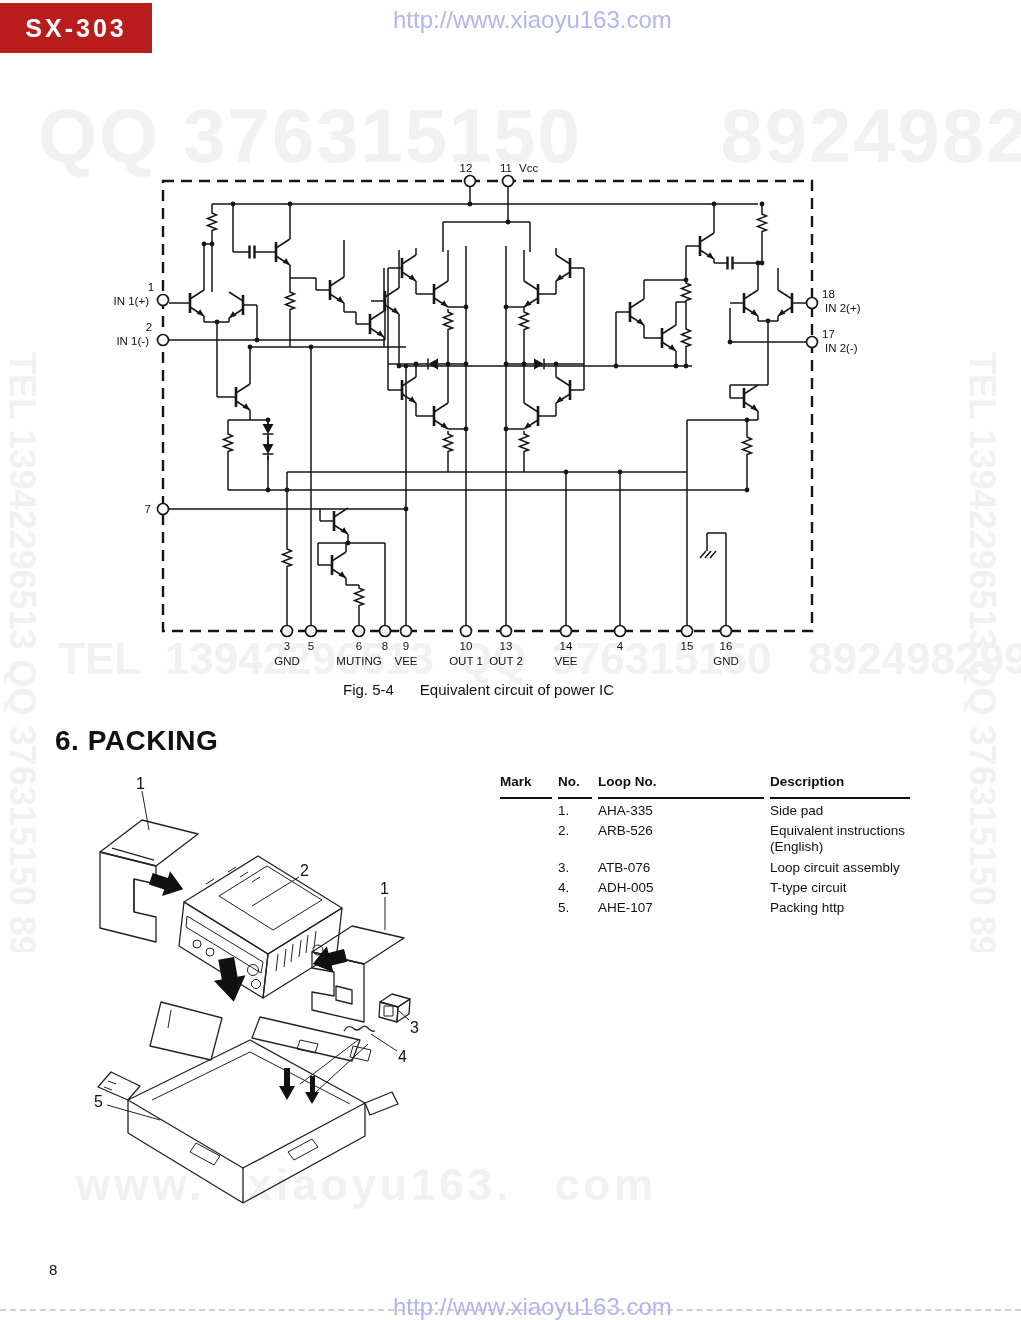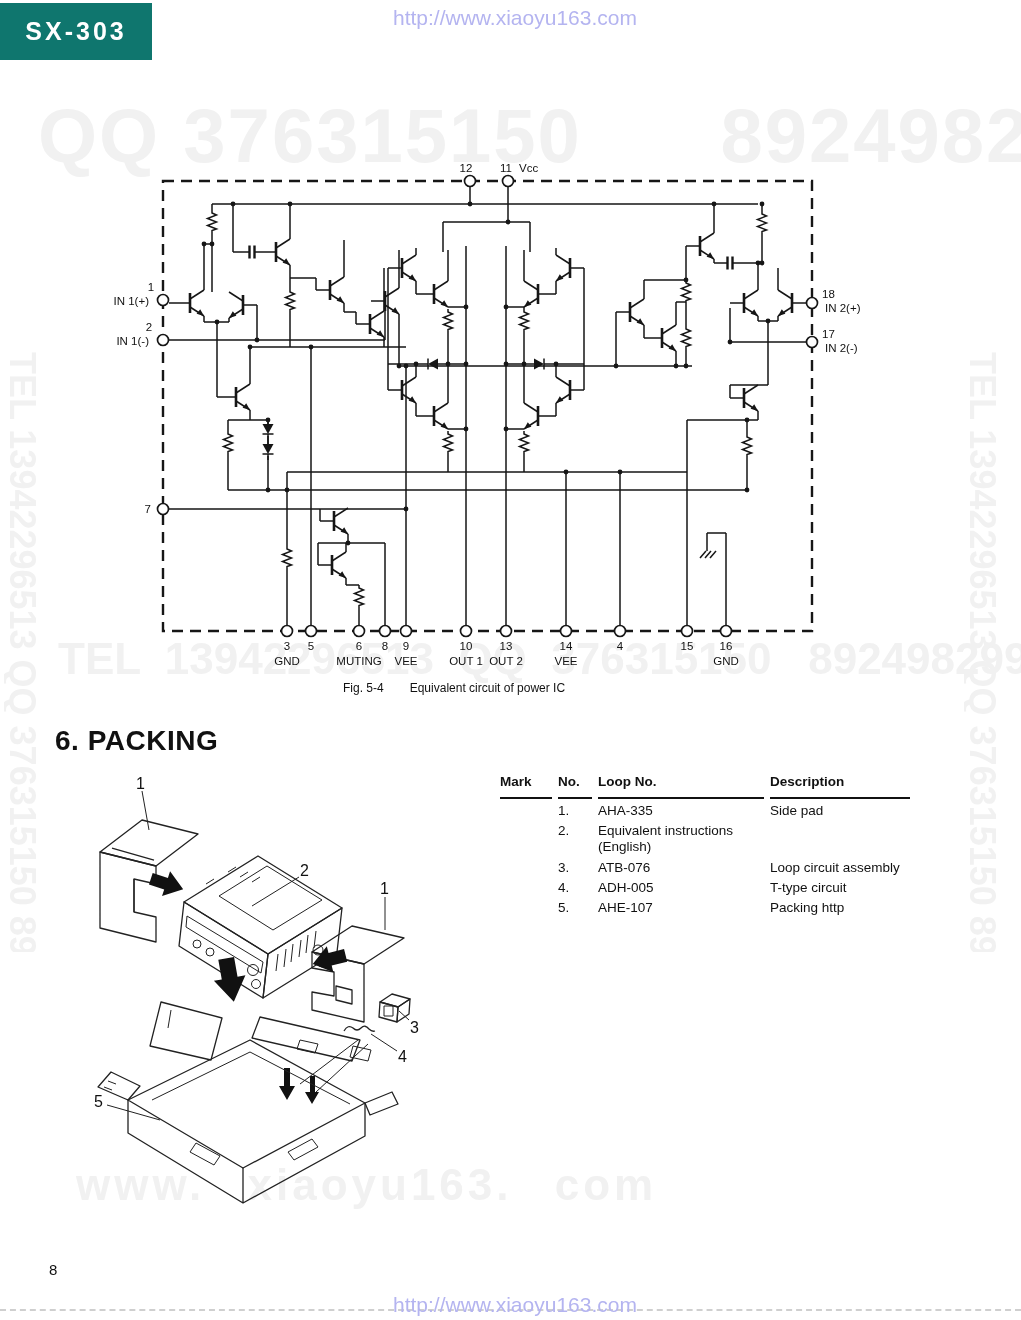--- a/index.html
+++ b/index.html
@@ -6,29 +6,29 @@
   body{width:1021px;height:1320px;position:relative;overflow:hidden;
        font-family:"Liberation Sans",sans-serif;color:#111;}
   .abs{position:absolute;}
   
   .wm{color:#f1f1f1;font-weight:bold;white-space:pre;z-index:0;user-select:none;}
   .wm-qq-top{left:38px;top:92px;font-size:76px;letter-spacing:2px;}
   .wm-tel-mid{left:58px;top:634px;font-size:44px;}
   .wm-www{left:76px;top:1160px;font-size:44px;word-spacing:26px;letter-spacing:4px;}
   .wm-side{top:352px;height:600px;overflow:hidden;font-size:36px;writing-mode:vertical-rl;line-height:1;}
   .wm-left{left:4px;} .wm-right{left:964px;}
-  .url{color:#b4b4f0;font-size:21px;z-index:3;}
+  .url{color:#b4b4f0;font-size:24px;z-index:3;}
   .url-top{left:393px;top:6px;}
   .url-bottom{left:393px;top:1293px;}
   
-  .model-plate{left:0;top:3px;width:152px;height:57px;background:#0f766e;z-index:4;
+  .model-plate{left:0;top:3px;width:152px;height:50px;background:#b91c1c;z-index:4;
      display:flex;align-items:center;justify-content:center;}
   .model-plate span{color:#fff;font-size:25px;font-weight:bold;letter-spacing:3px;}
   
-  .fig-caption{left:343px;top:681px;font-size:12px;z-index:2;}
+  .fig-caption{left:343px;top:681px;font-size:15px;z-index:2;}
   .fig-caption .cap-label{margin-right:26px;}
   .section-heading{left:55px;top:697px;font-size:28px;font-weight:bold;letter-spacing:.5px;z-index:2;margin-top:28px;}
   
   .parts-table{left:500px;top:774px;width:416px;z-index:2;font-size:13.5px;}
   .pt-head,.pt-row{display:grid;grid-template-columns:58px 40px 172px 146px;}
   .pt-head>div{font-weight:bold;border-bottom:2px solid #111;padding-bottom:8px;margin-right:6px;}
   .pt-row>div{padding-top:4px;line-height:1.2;}
   
   svg.art{position:absolute;left:0;top:0;z-index:1;}
   .sch{stroke:#161616;stroke-width:1.5;fill:none;}
@@ -393,20 +393,21 @@
   </div>
   <div class="pt-row">
     <div></div>
     <div>1.</div>
     <div>AHA-335</div>
     <div>Side pad</div>
   </div>
   <div class="pt-row">
     <div></div>
     <div>2.</div>
+    <div>ARB-526</div>
     <div>Equivalent instructions (English)</div>
   </div>
   <div class="pt-row">
     <div></div>
     <div>3.</div>
     <div>ATB-076</div>
     <div>Loop circuit assembly</div>
   </div>
   <div class="pt-row">
     <div></div>

